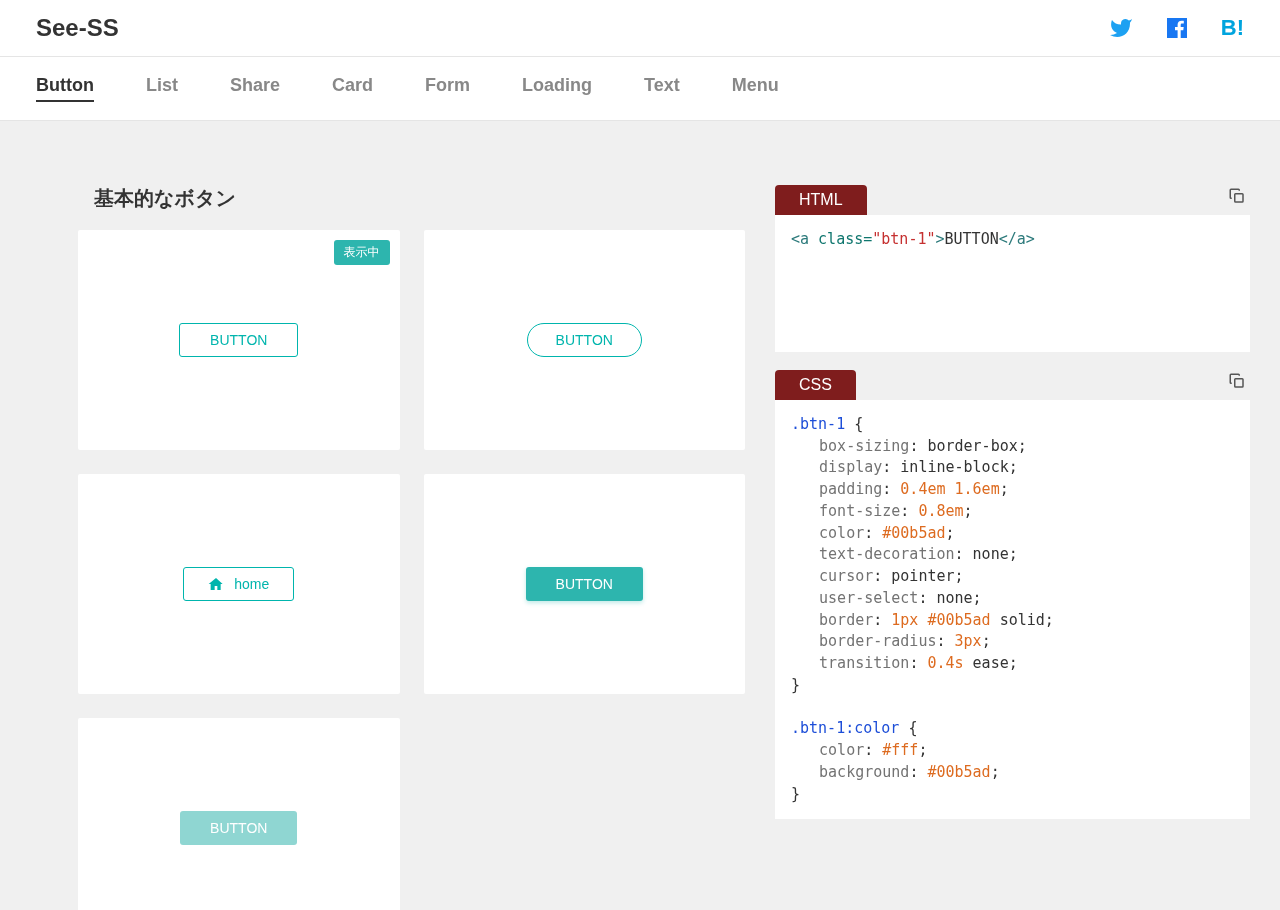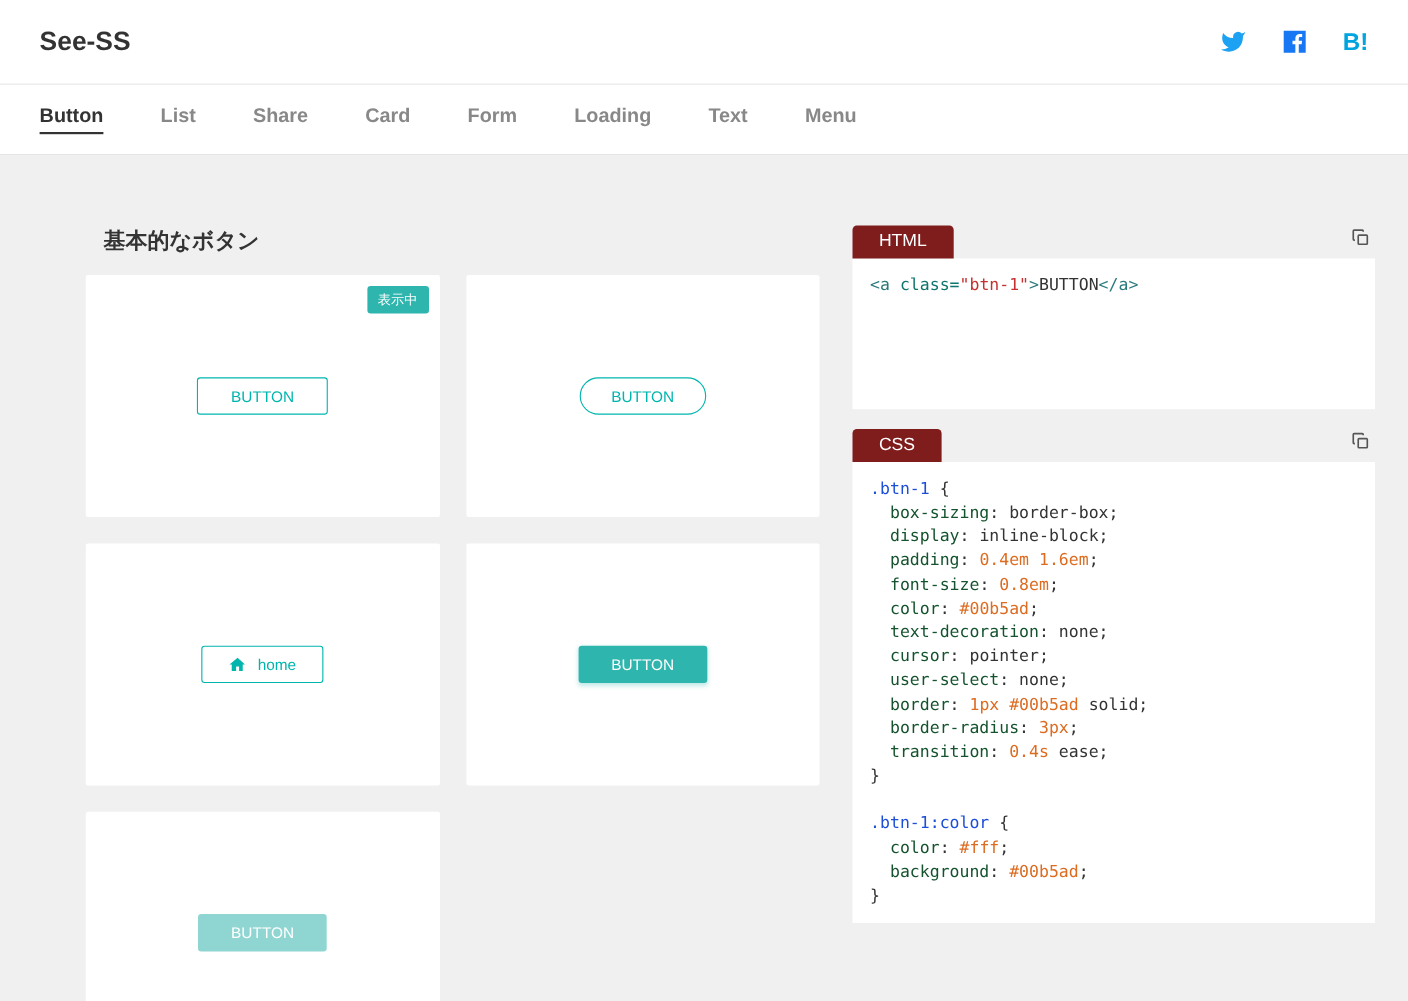--- a/index.html
+++ b/index.html
@@ -1,18 +1,18 @@
 <!DOCTYPE html>
 <html><head>
 <meta charset="utf-8">
 <style>
 * { margin: 0; padding: 0; box-sizing: border-box; }
 body { font-family: -apple-system, BlinkMacSystemFont, "Segoe UI", Helvetica, Arial, sans-serif; background: #fff; color: #333; }
 
-.header { display: flex; justify-content: space-between; align-items: center; padding: 24px 36px; border-bottom: 1px solid #e5e5e5; }
+.header { display: flex; justify-content: space-between; align-items: center; padding: 14px 36px; border-bottom: 1px solid #e5e5e5; }
 .logo { font-size: 24px; font-weight: 700; color: #333; }
 .socials { display: flex; gap: 32px; align-items: center; }
 .social-icon { width: 24px; height: 24px; fill: #1da1f2; cursor: pointer; }
 .fb-icon { fill: #1877f2; }
 .hatena { color: #00a4de; font-weight: 900; font-size: 22px; font-family: sans-serif; cursor: pointer; }
 
 .nav { display: flex; gap: 52px; padding: 18px 36px; border-bottom: 1px solid #e5e5e5; }
 .nav-item { font-size: 18px; font-weight: 600; color: #888; cursor: pointer; padding-bottom: 4px; }
 .nav-item.active { color: #333; border-bottom: 2px solid #333; }
 
@@ -34,21 +34,21 @@
 
 .code-block { position: relative; margin-bottom: 18px; }
 .code-tab { display: inline-block; background: #7f1d1d; color: #fff; padding: 6px 24px; font-size: 16px; font-weight: 500; border-radius: 4px 4px 0 0; }
 .code-content { background: #fff; padding: 14px 16px; font-family: "SF Mono", Monaco, Menlo, Consolas, monospace; font-size: 15px; line-height: 1.45; white-space: pre; overflow-x: auto; color: #333; }
 .copy-icon { position: absolute; top: 2px; right: 4px; width: 18px; height: 18px; cursor: pointer; }
 
 .tag { color: #2c7a7b; }
 .attr { color: #0f766e; }
 .str { color: #c53030; }
 .sel { color: #1d4ed8; }
-.prop { color: #14532d; }
+.prop { color: #737373; margin-left: 10px; }
 .num { color: #dd6b20; }
 
 .home-icon { width: 16px; height: 16px; fill: #00b5ad; }
 .arrow-icon { width: 14px; height: 14px; fill: #fff; }
 </style>
 </head>
 <body>
 
 <div class="header">
   <div class="logo">See-SS</div>

